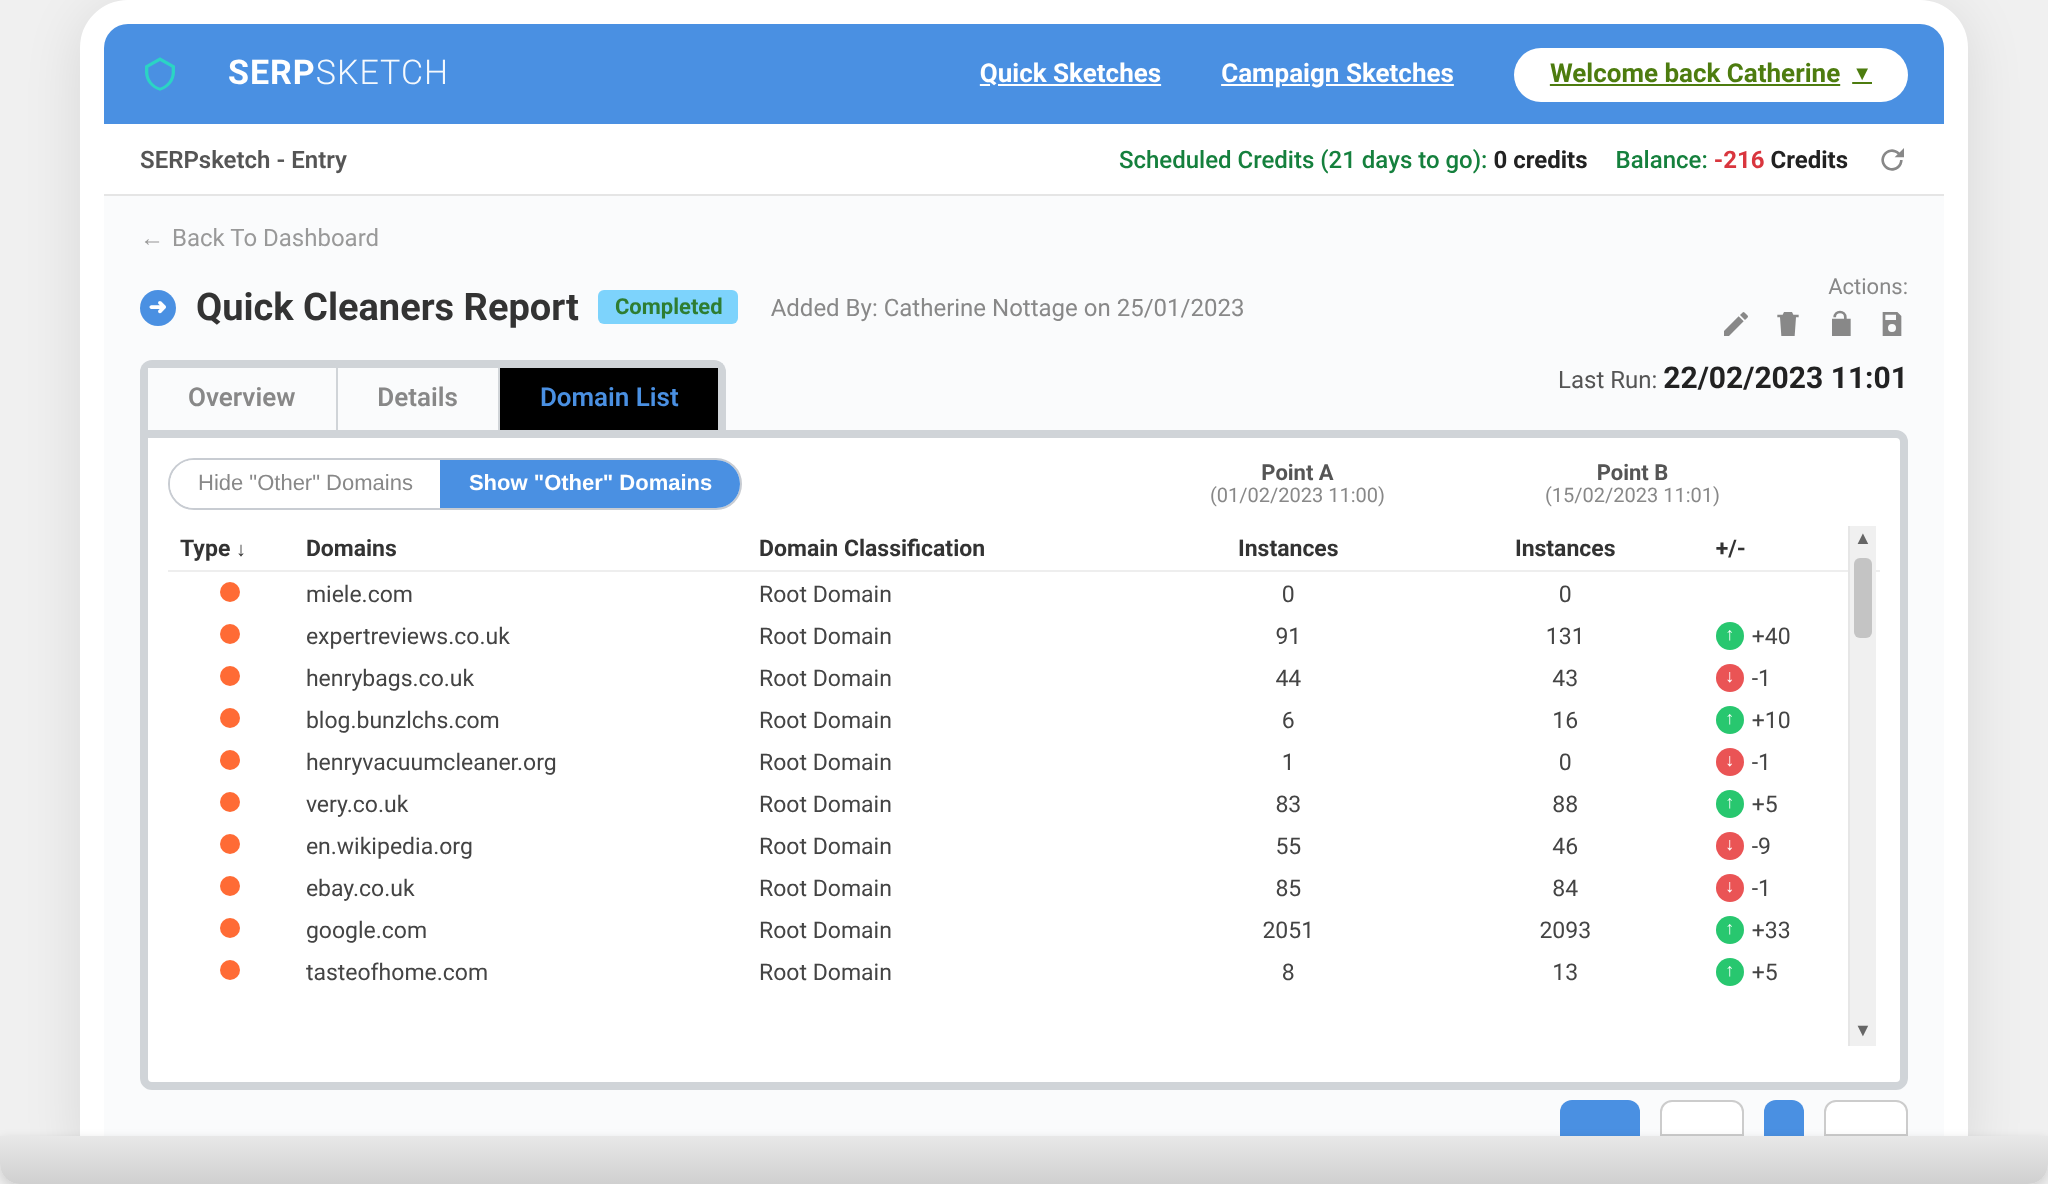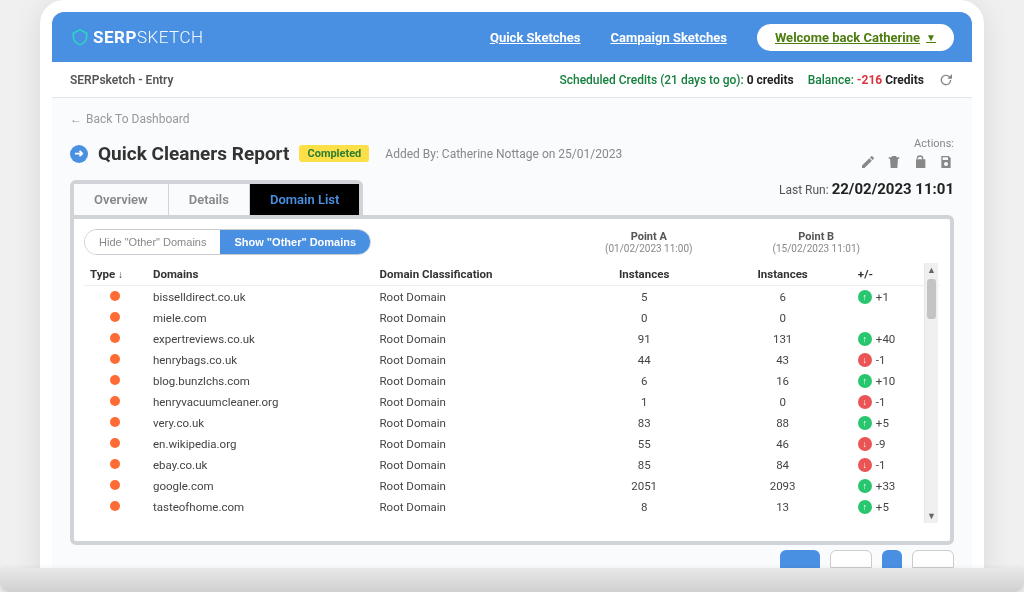--- a/index.html
+++ b/index.html
@@ -38,21 +38,21 @@
   
   .topnav {
     height: 50px;
     background: #4a90e2;
     display: flex;
     align-items: center;
     padding: 0 18px;
     color: #fff;
   }
   .brand {
-    display: flex; align-items: center; gap: 3px;
+    display: flex; align-items: center; gap: 24px;
     font-size: 17px; letter-spacing: 0.5px;
   }
   .brand .thin { font-weight: 300; opacity: 0.95;}
   .brand .bold { font-weight: 700;}
   .logo-icon { color: #2bd4c4; font-size: 20px; display:inline-flex;}
   .topnav-links { margin-left: auto; display:flex; align-items:center; gap: 30px;}
   .topnav a {
     color: #fff; font-weight: 700; font-size: 13px;
     text-decoration: underline; cursor: pointer;
   }
@@ -80,21 +80,21 @@
   .back-link { color:#999; font-size:12px; cursor:pointer; display:inline-flex; align-items:center; gap:4px;}
   
   .title-row { padding: 6px 18px 10px; display:flex; align-items:center; gap:10px;}
   .title-row .circ-icon {
     width:18px; height:18px; border-radius:50%;
     background:#4a90e2; color:#fff; display:flex; align-items:center; justify-content:center;
     font-size:11px; font-weight:700;
   }
   .page-title { font-size:19px; font-weight:700; color:#333;}
   .badge-completed {
-    background:#fde047; color:#2e7d32; font-size:11px; font-weight:700;
+    background:#7dd3fc; color:#2e7d32; font-size:11px; font-weight:700;
     padding:2px 8px; border-radius:3px;
   }
   .added-by { color:#888; font-size:12px; margin-left:6px;}
   .actions-block { margin-left:auto; text-align:right; }
   .actions-label { font-size:11px; color:#888; margin-bottom:4px;}
   .actions-icons { display:flex; gap:10px; color:#888; font-size:15px;}
   .actions-icons span { cursor:pointer;}
   
   .tabrow { padding: 0 18px; display:flex; }
   .tabs { display:flex; border:4px solid #d0d4d8; border-bottom:none; border-radius:6px 6px 0 0;}
@@ -298,33 +298,20 @@
               <th style="width:180px">Domains</th>
               <th style="width:160px">Domain Classification</th>
               <th class="c" style="width:110px">Instances</th>
               <th class="c" style="width:110px">Instances</th>
               <th style="width:70px">+/-</th>
             </tr>
           </thead>
           <tbody id="table-body">
               <tr>
     <td class="c"><span class="type-dot"></span></td>
-    <td>bisselldirect.co.uk</td>
-    <td>Root Domain</td>
-    <td class="c">5</td>
-    <td class="c">6</td>
-    <td>
-                  <div class="delta-cell">
-                    <span class="delta-icon up">↑</span>
-                    <span>+1</span>
-                  </div>
-                </td>
-              </tr>
-              <tr>
-    <td class="c"><span class="type-dot"></span></td>
     <td>miele.com</td>
     <td>Root Domain</td>
     <td class="c">0</td>
     <td class="c">0</td>
     <td></td>
               </tr>
               <tr>
     <td class="c"><span class="type-dot"></span></td>
     <td>expertreviews.co.uk</td>
     <td>Root Domain</td>

